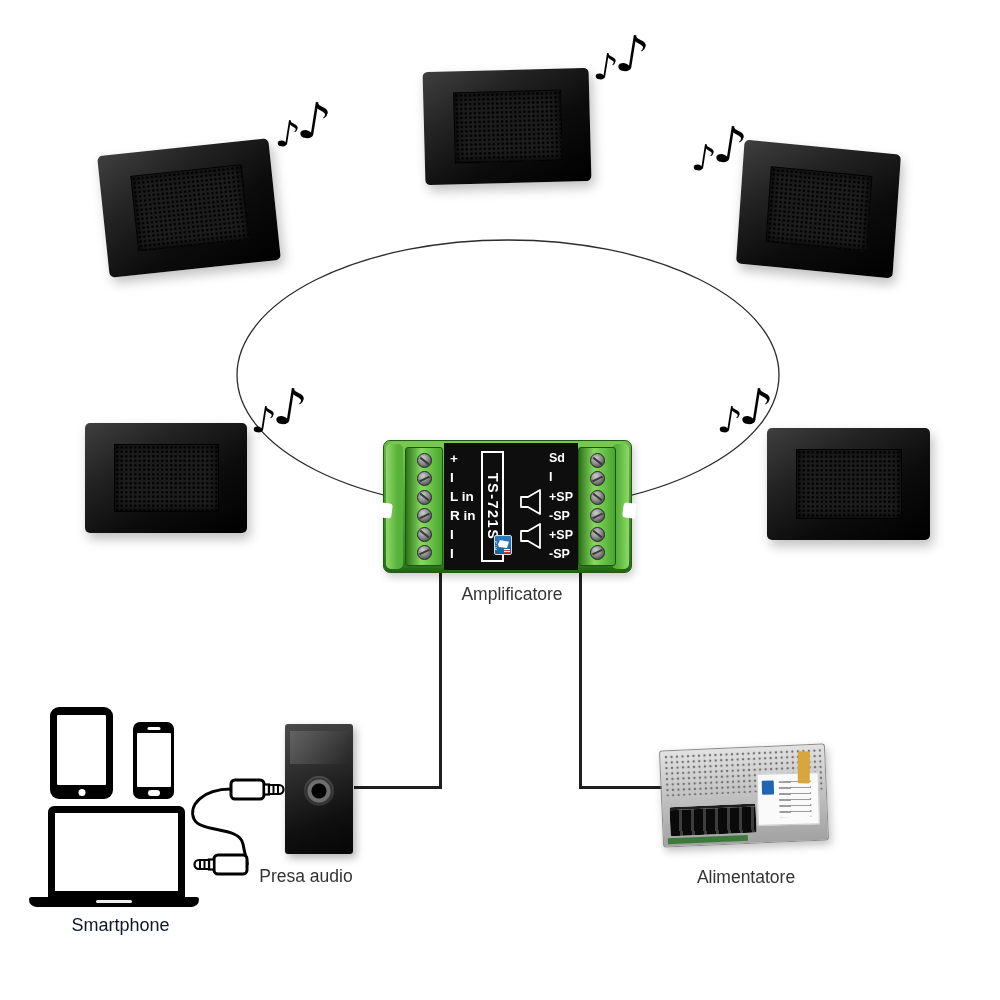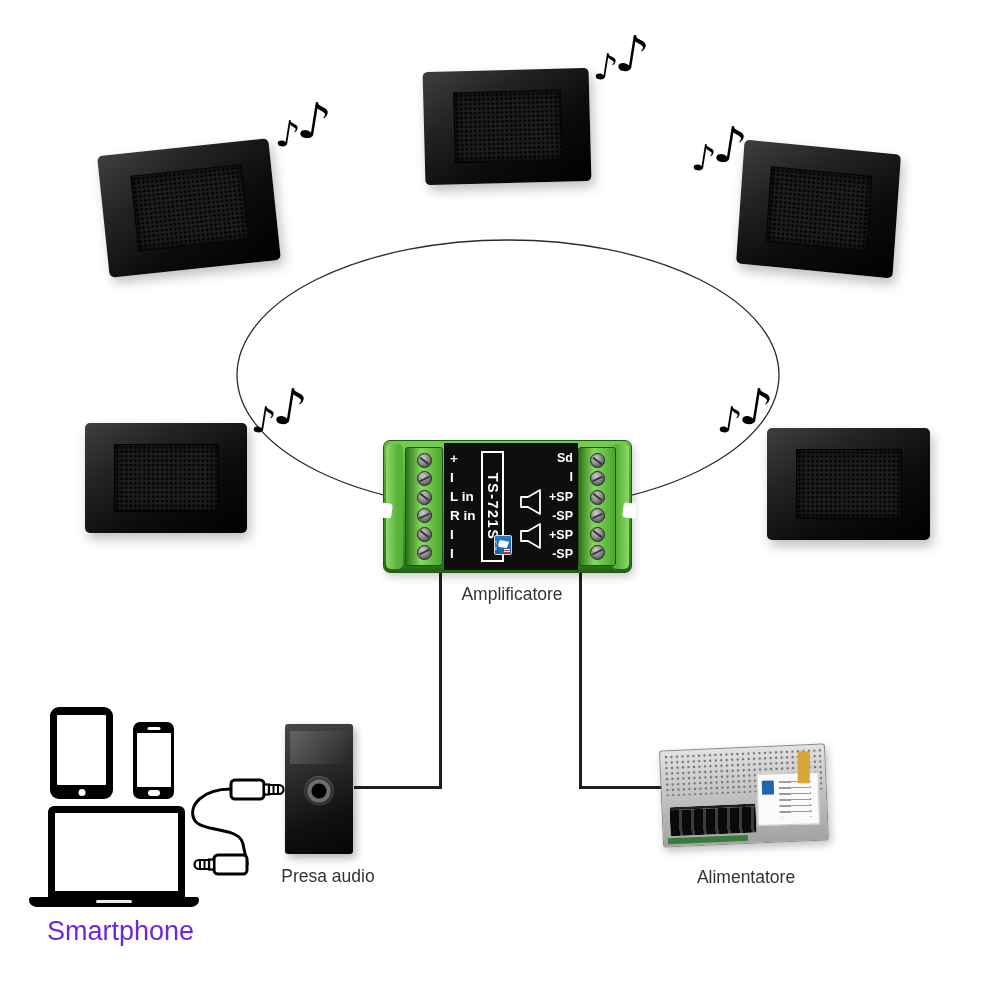--- a/index.html
+++ b/index.html
@@ -74,21 +74,21 @@
     border:1px solid #262626;box-sizing:border-box;
   }
   .screw::after{
     content:"";position:absolute;left:1px;top:5.5px;width:11px;height:2px;background:#3a3a3a;
   }
   .screw:nth-child(odd)::after{transform:rotate(38deg);}
   .screw:nth-child(even)::after{transform:rotate(-25deg);}
   .amp-panel{position:absolute;left:60px;top:2px;width:134px;bottom:2px;background:#0e0e0e;}
   .amp-col{position:absolute;top:9px;bottom:9px;display:flex;flex-direction:column;justify-content:space-between;color:#fff;font-weight:bold;line-height:1;}
   .amp-col-l{left:6px;font-size:13.5px;align-items:flex-start;}
-  .amp-col-r{right:5px;font-size:12.5px;align-items:flex-end;}
+  .amp-col-r{right:5px;font-size:12.5px;align-items:flex-start;}
   .spk-icon{position:absolute;left:74px;}
   .si-1{top:45px;}
   .si-2{top:79px;}
   .amp-model-box{position:absolute;left:37px;top:8px;width:23px;height:111px;border:2px solid #fff;background:#0e0e0e;box-sizing:border-box;}
   .amp-model{
     position:absolute;left:0;top:0;width:107px;height:19px;
     transform:rotate(90deg) translateY(-19px);transform-origin:0 0;
     color:#fff;font-weight:bold;font-size:14.5px;letter-spacing:1.5px;
     text-align:center;line-height:19px;white-space:nowrap;
   }
@@ -172,23 +172,23 @@
   #psu .psu-label::after{
     content:"";position:absolute;left:21px;top:7px;width:32px;height:36px;
     background:repeating-linear-gradient(180deg,#9c9c9c 0 1.5px,transparent 1.5px 6px);
   }
   #psu .psu-tab{position:absolute;right:15px;top:6px;width:12px;height:32px;background:#d9a63d;transform:rotate(3deg);border-radius:1px;}
   #psu .psu-pcb{position:absolute;left:4px;bottom:2px;width:80px;height:6px;background:#3c7a3c;}
 
   
   .diagram-label{position:absolute;font-size:17.5px;color:#333;text-align:center;z-index:5;}
   #lbl-amp{left:432px;top:584px;width:160px;}
-  #lbl-presa{left:258px;top:866px;width:140px;text-align:center;}
+  #lbl-presa{left:236px;top:866px;width:140px;text-align:center;}
   #lbl-alim{left:666px;top:867px;width:160px;}
-  #lbl-devices{left:28px;top:914px;width:185px;font-size:27px;line-height:1.28;color:#6d28d9;}
+  #lbl-devices{left:28px;top:914px;width:185px;font-size:18px;line-height:1.28;color:#0f172a;}
 </style>
 </head>
 <body>
 
 <svg id="ellipse-layer" width="1000" height="1000">
   <ellipse cx="508" cy="375" rx="271" ry="135" fill="none" stroke="#2b2b2b" stroke-width="1.3"></ellipse>
 </svg>
 
 <div class="conn" id="conn-l-v"></div>
 <div class="conn" id="conn-r-v"></div>

